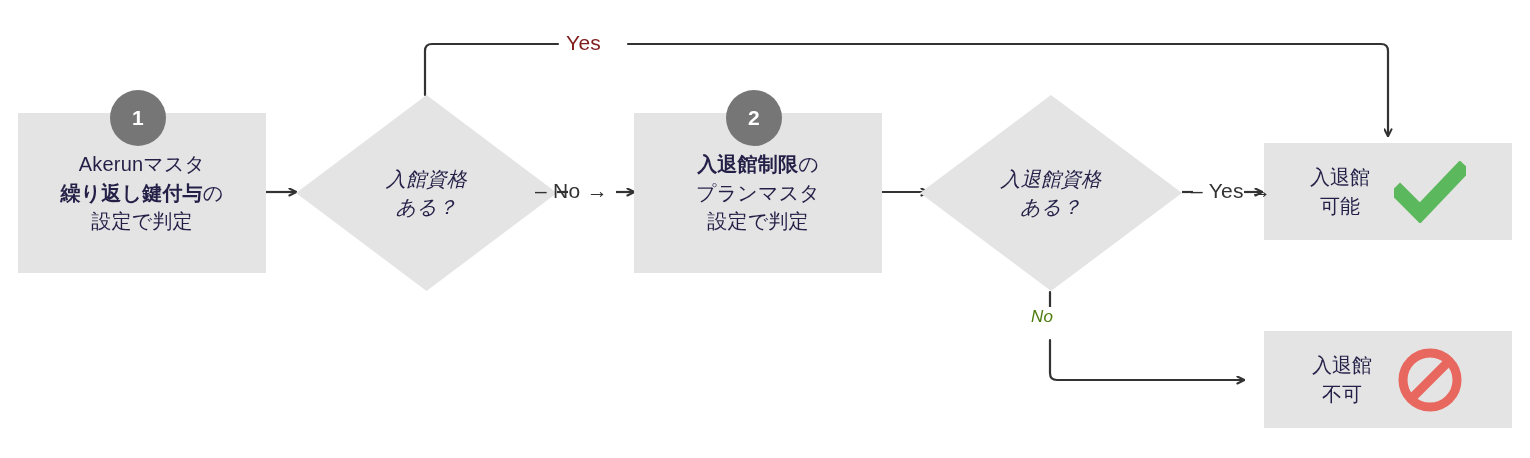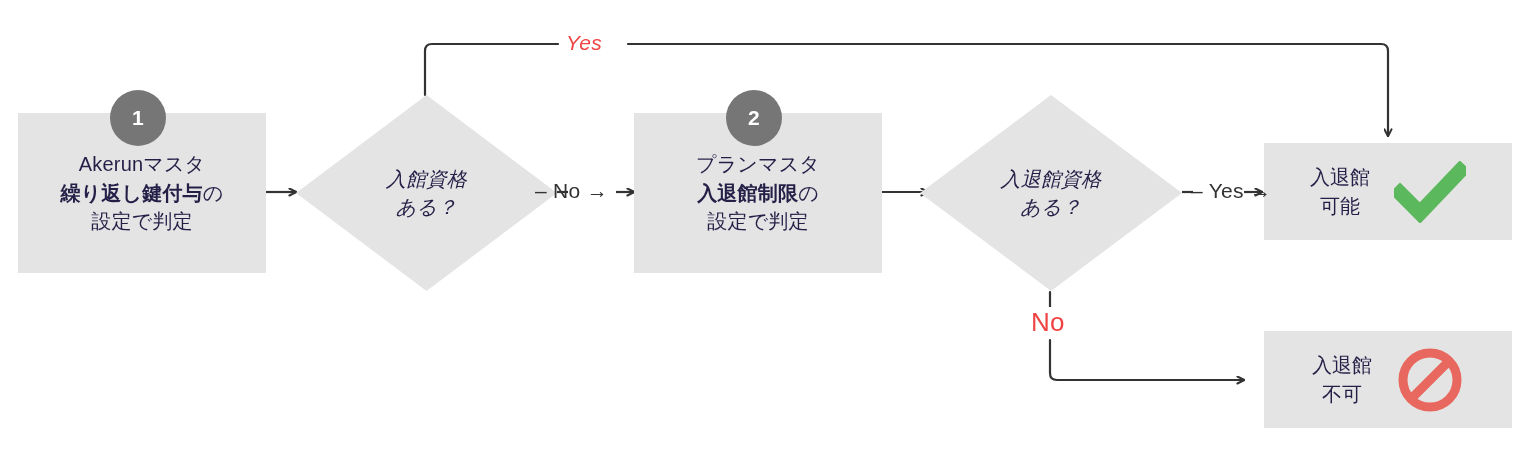--- a/index.html
+++ b/index.html
@@ -74,26 +74,26 @@
   .edge-label {
     position: absolute;
     font-size: 21px;
     letter-spacing: 0.3px;
     white-space: nowrap;
   }
   .label-dark {
     color: #333333;
   }
   .label-navy {
-    color: #ef4444;
+    color: #7f1d1d;
+  }
+  .label-vert {
+    color: #4d7c0f;
+    font-size: 17px;
     font-style: italic;
-  }
-  .label-vert {
-    color: #ef4444;
-    font-size: 26px;
   }
   .result-inner {
     display: flex;
     align-items: center;
     justify-content: center;
     gap: 24px;
   }
   .result-text {
     text-align: center;
     color: #241f47;
@@ -159,22 +159,22 @@
     <div class="diamond-text">
       <div>
         <div>入館資格</div>
         <div>ある？</div>
       </div>
     </div>
   </div>
 
   <div class="shape-box" style="left:634px; top:113px; width:248px; height:160px;">
     <div class="box-text">
+      <div><span class="bold">入退館制限</span><span>の</span></div>
       <div>プランマスタ</div>
-      <div><span class="bold">入退館制限</span><span>の</span></div>
       <div>設定で判定</div>
     </div>
   </div>
   <div class="badge" style="left:726px; top:90px;">
     <span>2</span>
   </div>
 
   <div class="diamond" style="left:920px; top:95px; width:262px; height:196px;">
     <div class="diamond-fill"></div>
     <div class="diamond-text">

